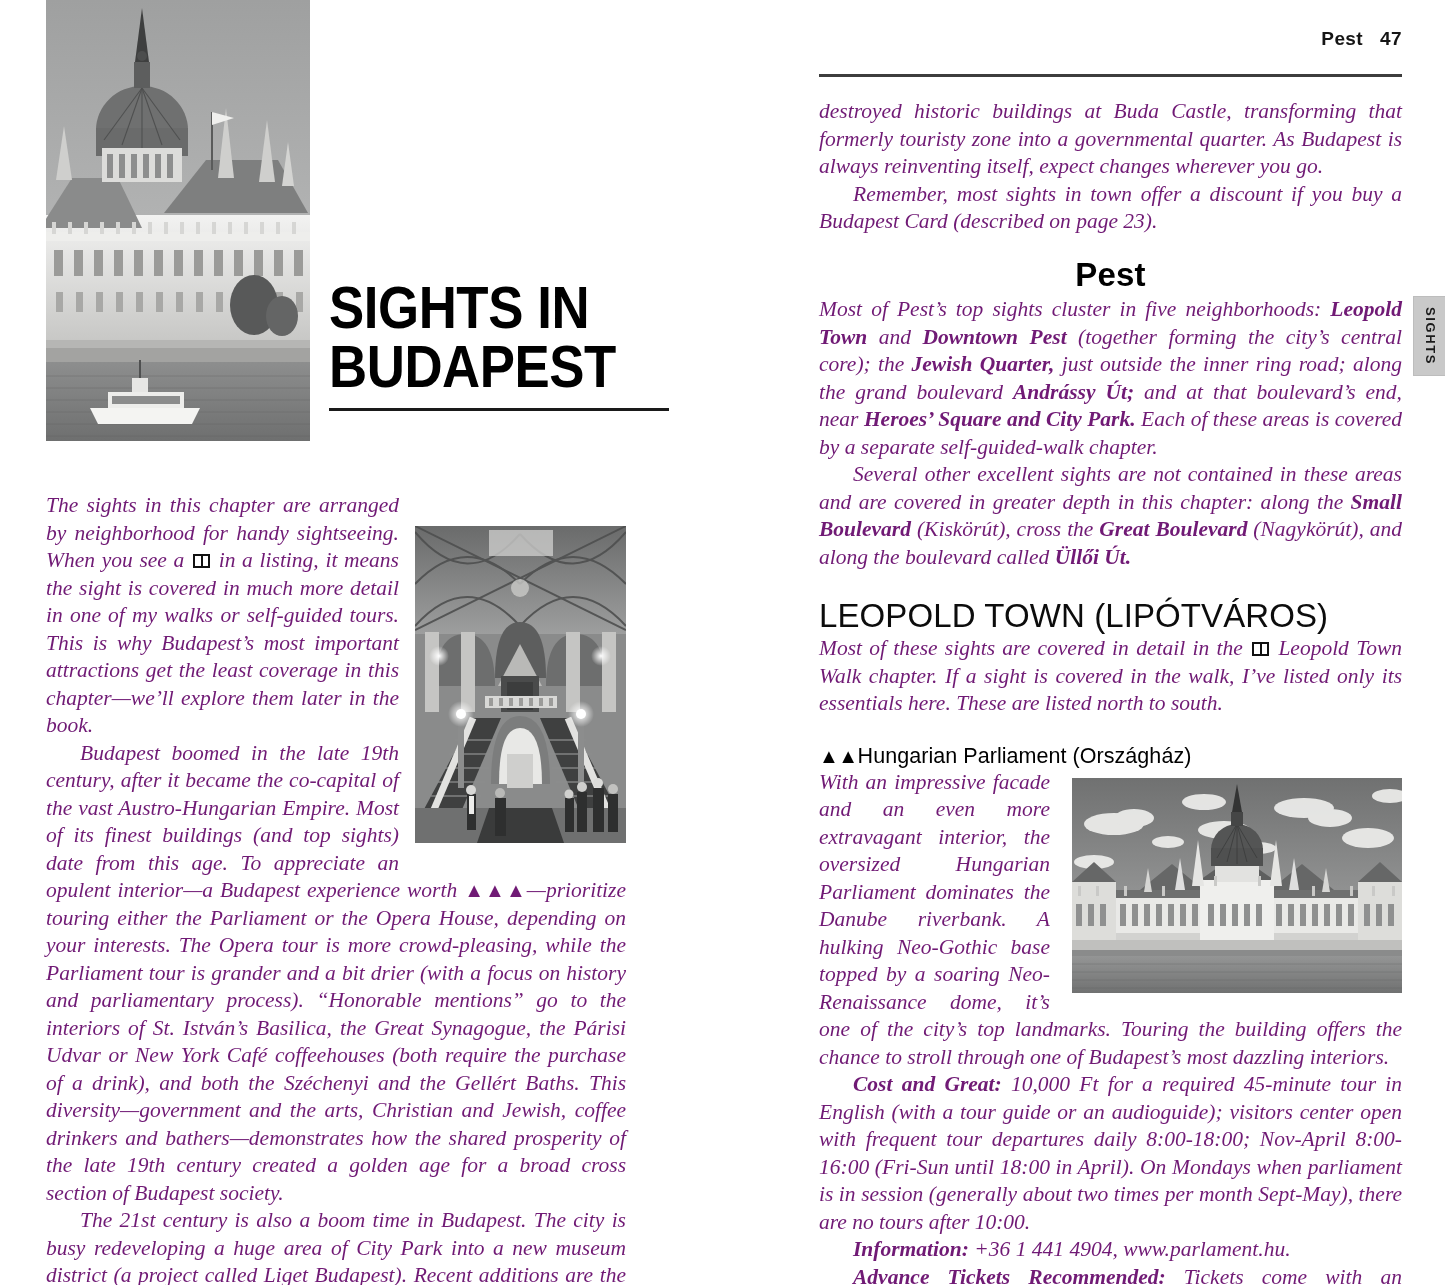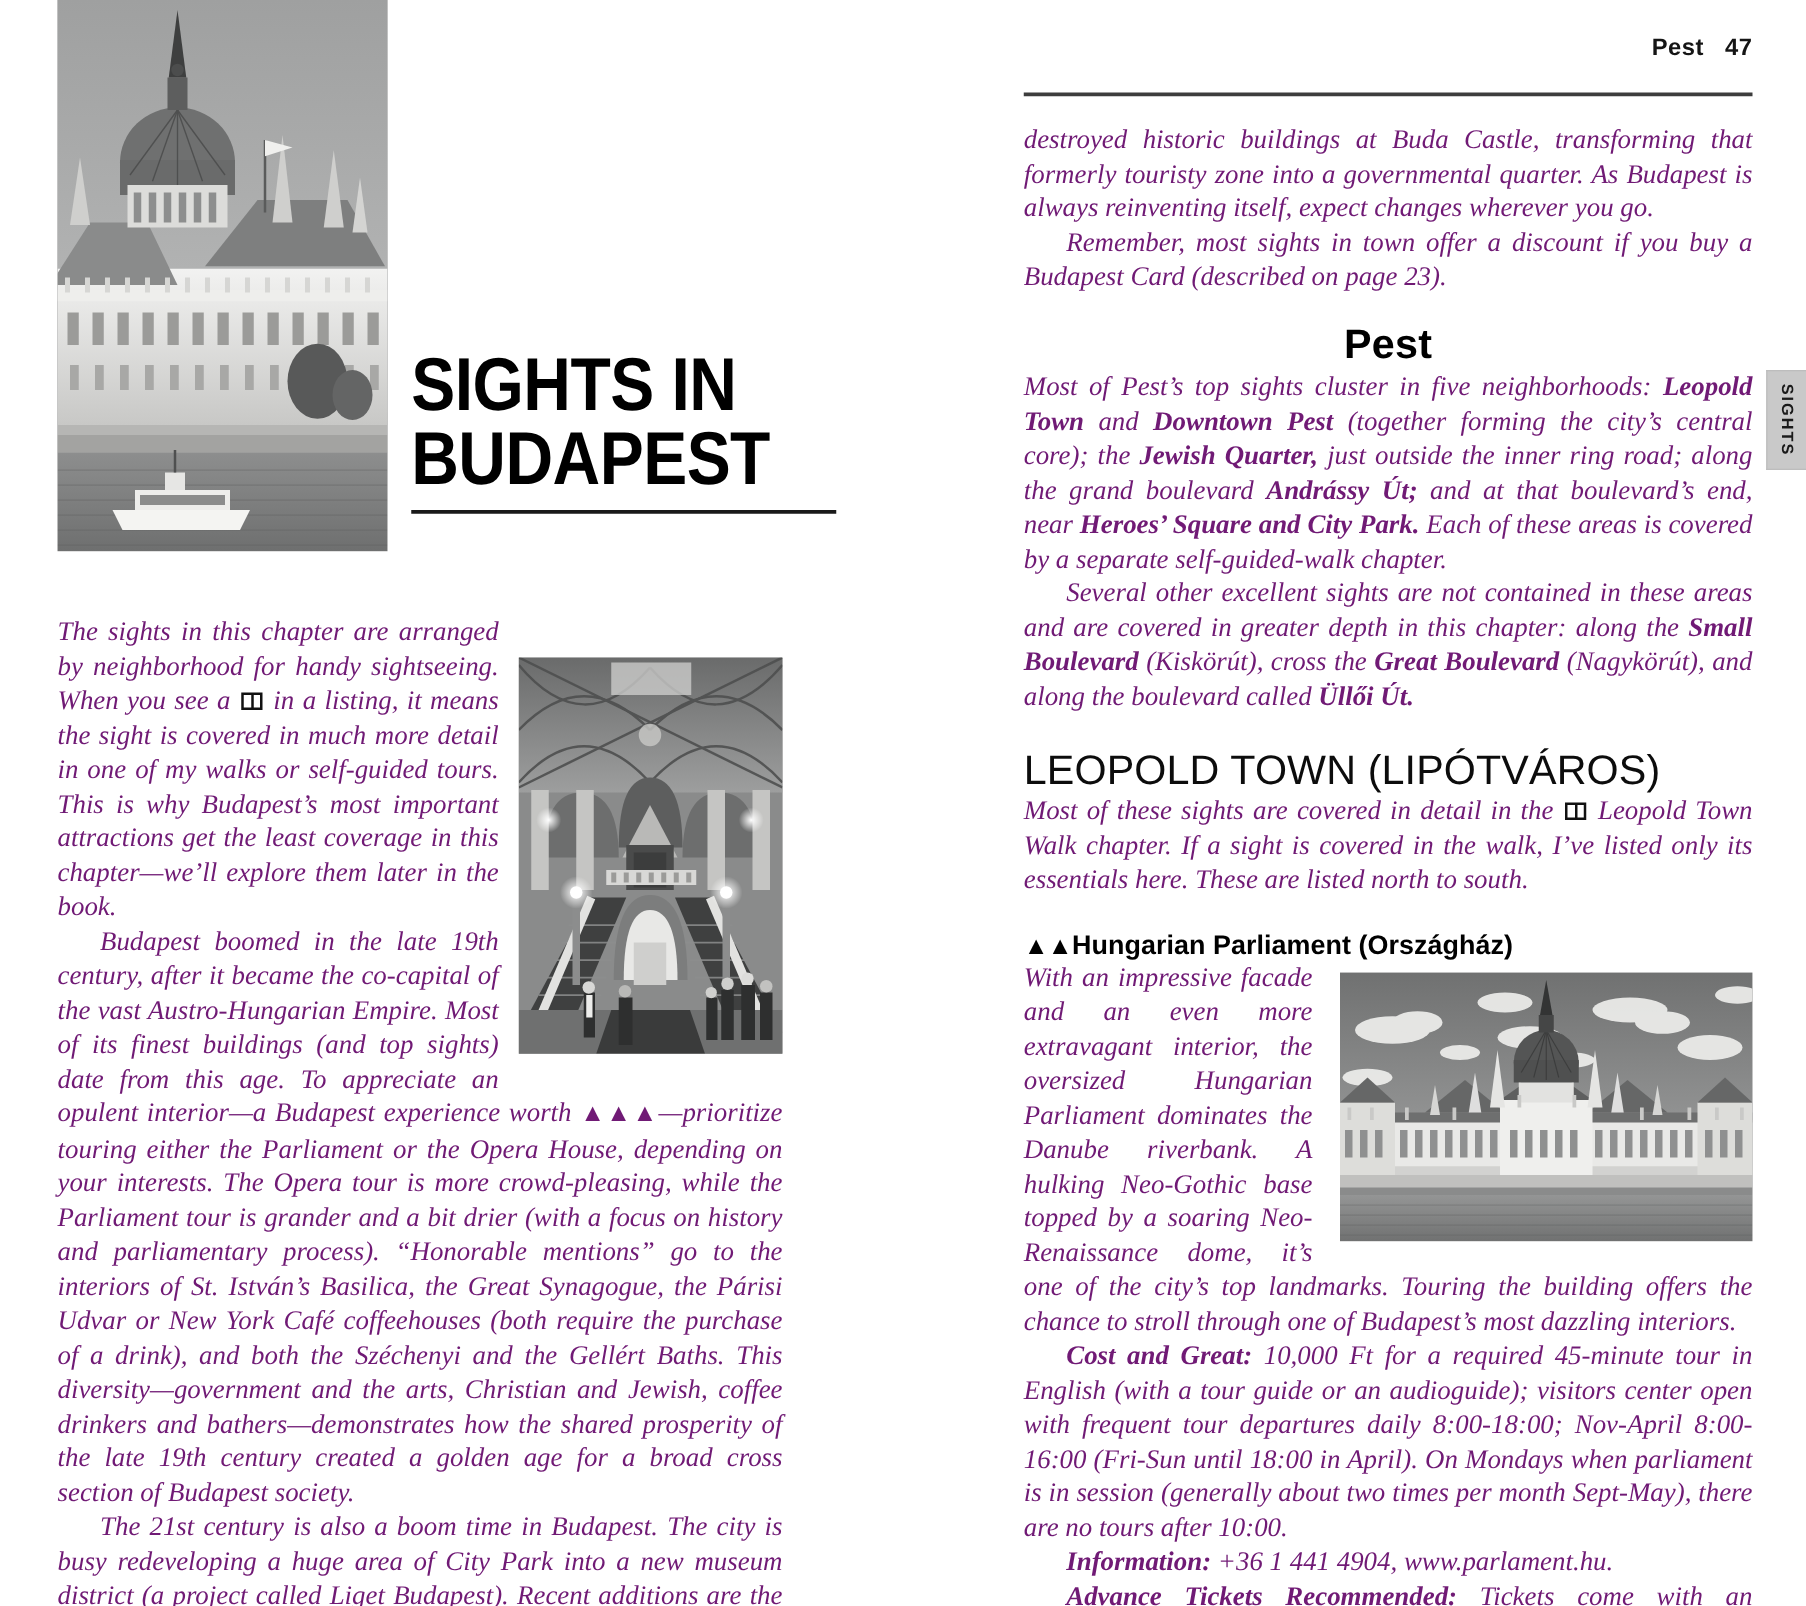--- a/index.html
+++ b/index.html
@@ -138,21 +138,21 @@
     font-family:"Liberation Sans", sans-serif;
     font-weight:400;
     font-size:33px;
     line-height:1.1;
     color:#0c0c0c;
     letter-spacing:0.1px;
   }
   h4.sight-head {
     margin:26px 0 0px 0;
     font-family:"Liberation Sans", sans-serif;
-    font-weight:700;
+    font-weight:400;
     font-size:21.5px;
     line-height:1.15;
     color:#000;
     letter-spacing:0.05px;
   }
 
   b, strong { font-weight:700; }
 
   
   .book-icon {

